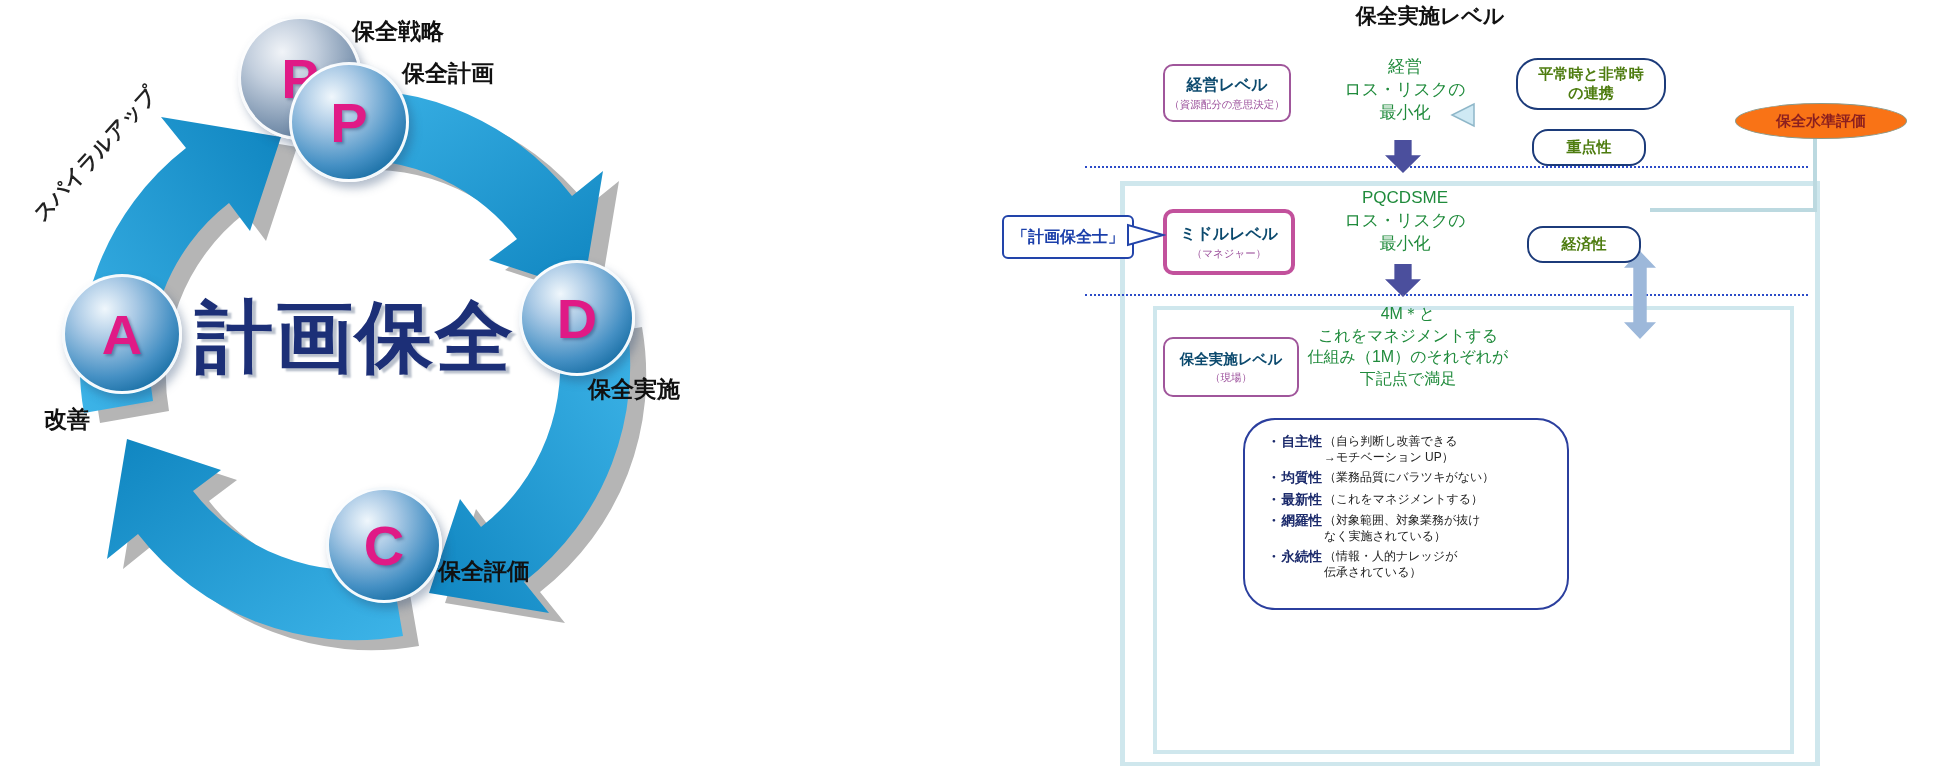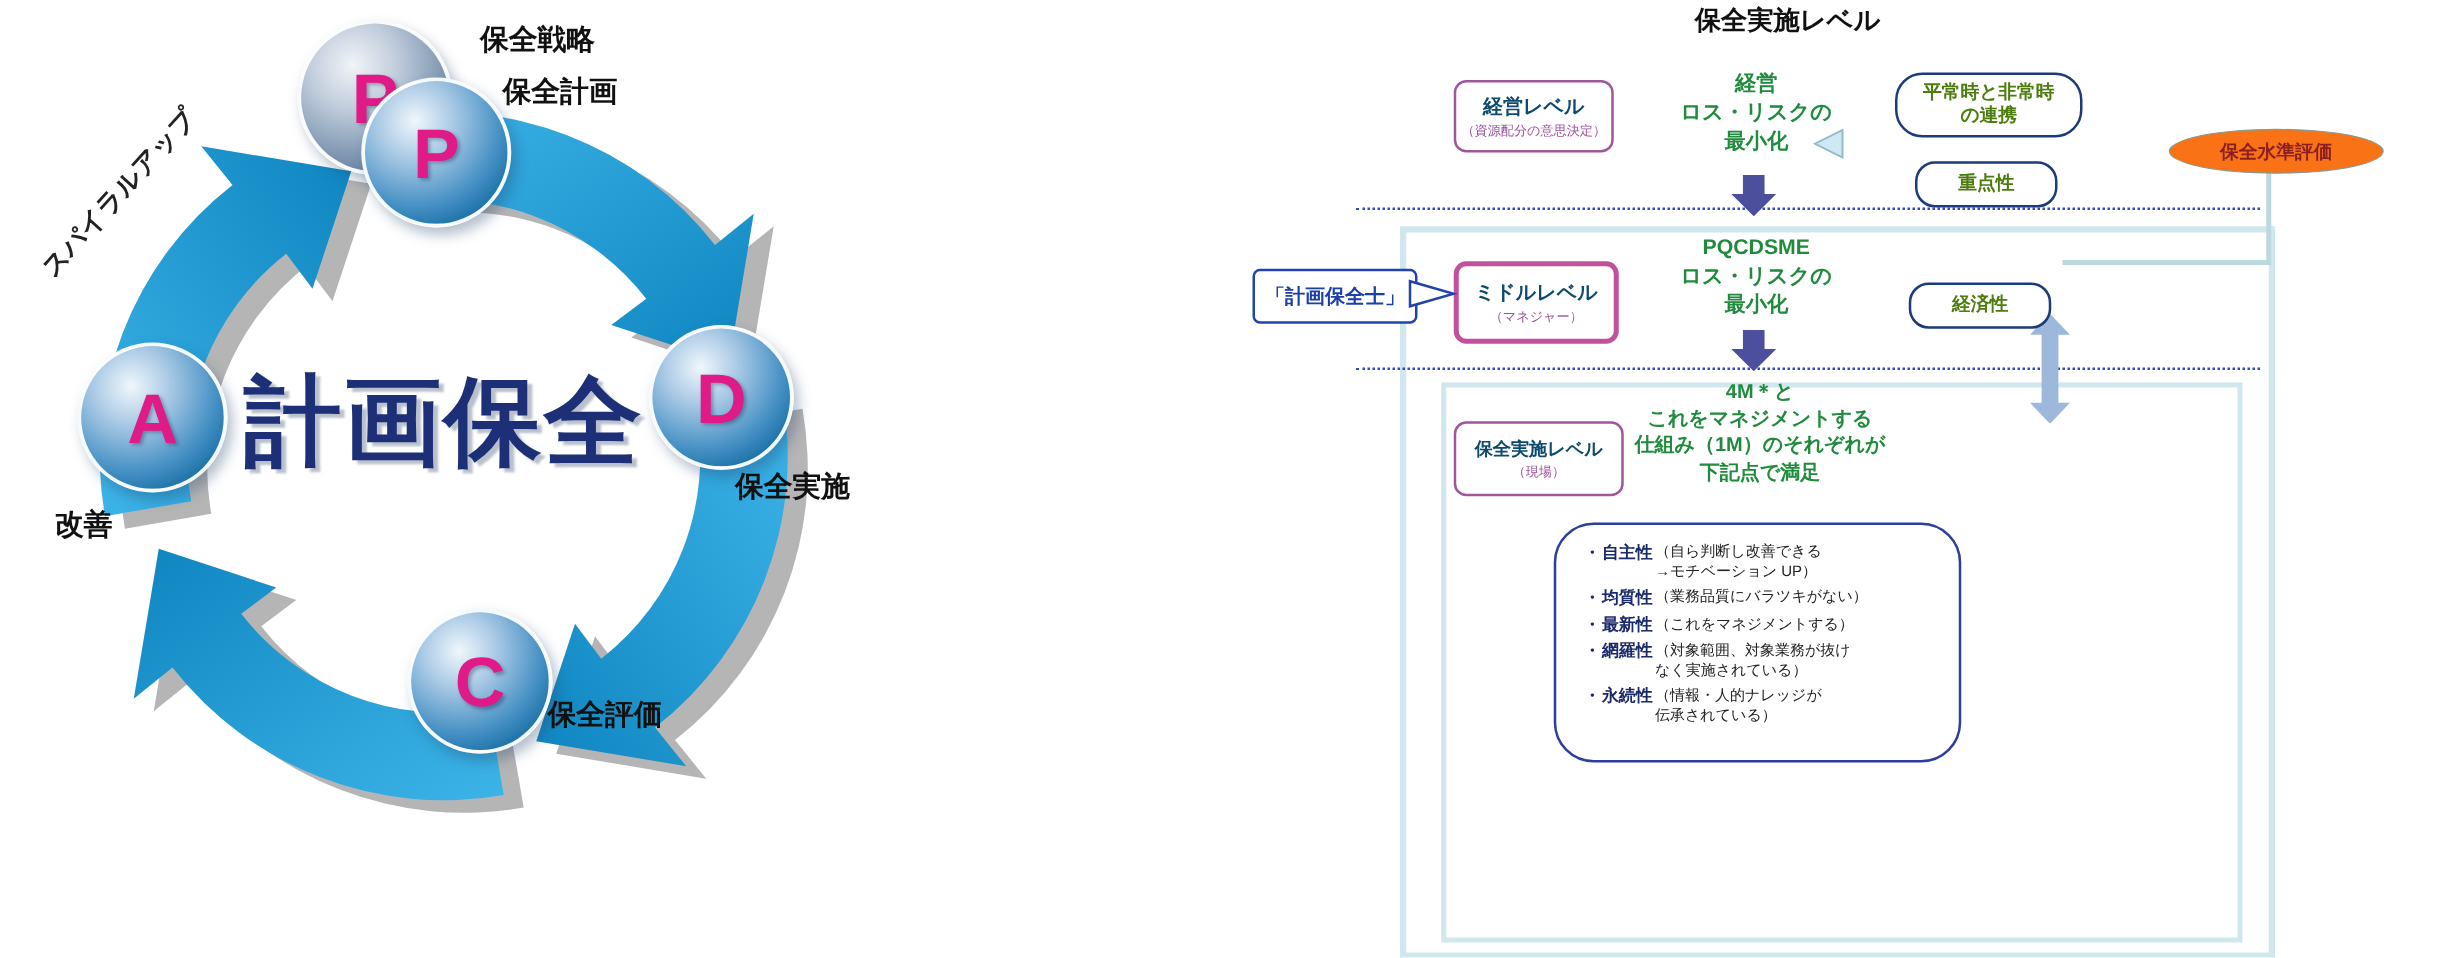--- a/index.html
+++ b/index.html
@@ -23,21 +23,21 @@
           font-weight:bold;font-size:21px;color:#222;transform:rotate(-48deg);}
 
   
   .r-title{position:absolute;left:1295px;top:2px;width:270px;text-align:center;
            font-weight:bold;font-size:21px;color:#111;}
   .lvl{position:absolute;background:#fff;border:2px solid #a0569b;border-radius:10px;
        display:flex;flex-direction:column;align-items:center;justify-content:center;gap:2px;
        text-align:center;z-index:5;}
   .lvl .lvl-name{font-weight:bold;font-size:16px;color:#0c4a6e;}
   .lvl .lvl-sub{font-size:10.5px;color:#9b4f9b;}
-  .greentxt{position:absolute;text-align:center;font-weight:bold;font-size:17px;
+  .greentxt{position:absolute;text-align:center;font-weight:normal;font-size:17px;
             color:#208b3c;line-height:1.35;z-index:5;}
   .pill{position:absolute;background:#fff;border:2px solid #1c3b7a;border-radius:16px;
         display:flex;align-items:center;justify-content:center;text-align:center;
         font-weight:bold;font-size:15px;color:#4d7c0f;line-height:1.25;z-index:5;}
   .ellipse{position:absolute;background:#f97316;border:1.5px solid #8a9a8a;border-radius:50%;
            display:flex;align-items:center;justify-content:center;
            font-weight:bold;font-size:15px;color:#8b1f1f;z-index:6;}
   .dotted{position:absolute;height:0;border-top:2px dotted #2b4bc8;z-index:1;}
   .bigrect{position:absolute;border:5px solid #cfe7ed;background:transparent;z-index:0;}
   .downarrow{position:absolute;width:36px;height:33px;background:#4b4f9d;z-index:5;
@@ -92,21 +92,21 @@
 <div class="sphere" style="left:519px;top:260px;width:110px;height:110px;">
   <span>D</span>
 </div>
 <div class="sphere" style="left:326px;top:487px;width:110px;height:110px;">
   <span>C</span>
 </div>
 <div class="sphere" style="left:62px;top:274px;width:114px;height:114px;">
   <span>A</span>
 </div>
 
-<div class="cyc-label" style="left:352px;top:16px;margin-left:32px;">保全戦略</div>
+<div class="cyc-label" style="left:352px;top:16px;">保全戦略</div>
 <div class="cyc-label" style="left:402px;top:58px;">保全計画</div>
 <div class="cyc-label" style="left:588px;top:374px;">保全実施</div>
 <div class="cyc-label" style="left:438px;top:556px;">保全評価</div>
 <div class="cyc-label" style="left:44px;top:404px;">改善</div>
 
 <div class="center-title">計画保全</div>
 
 <div class="r-title">保全実施レベル</div>
 
 <div class="bigrect" style="left:1120px;top:181px;width:690px;height:576px;"></div>

